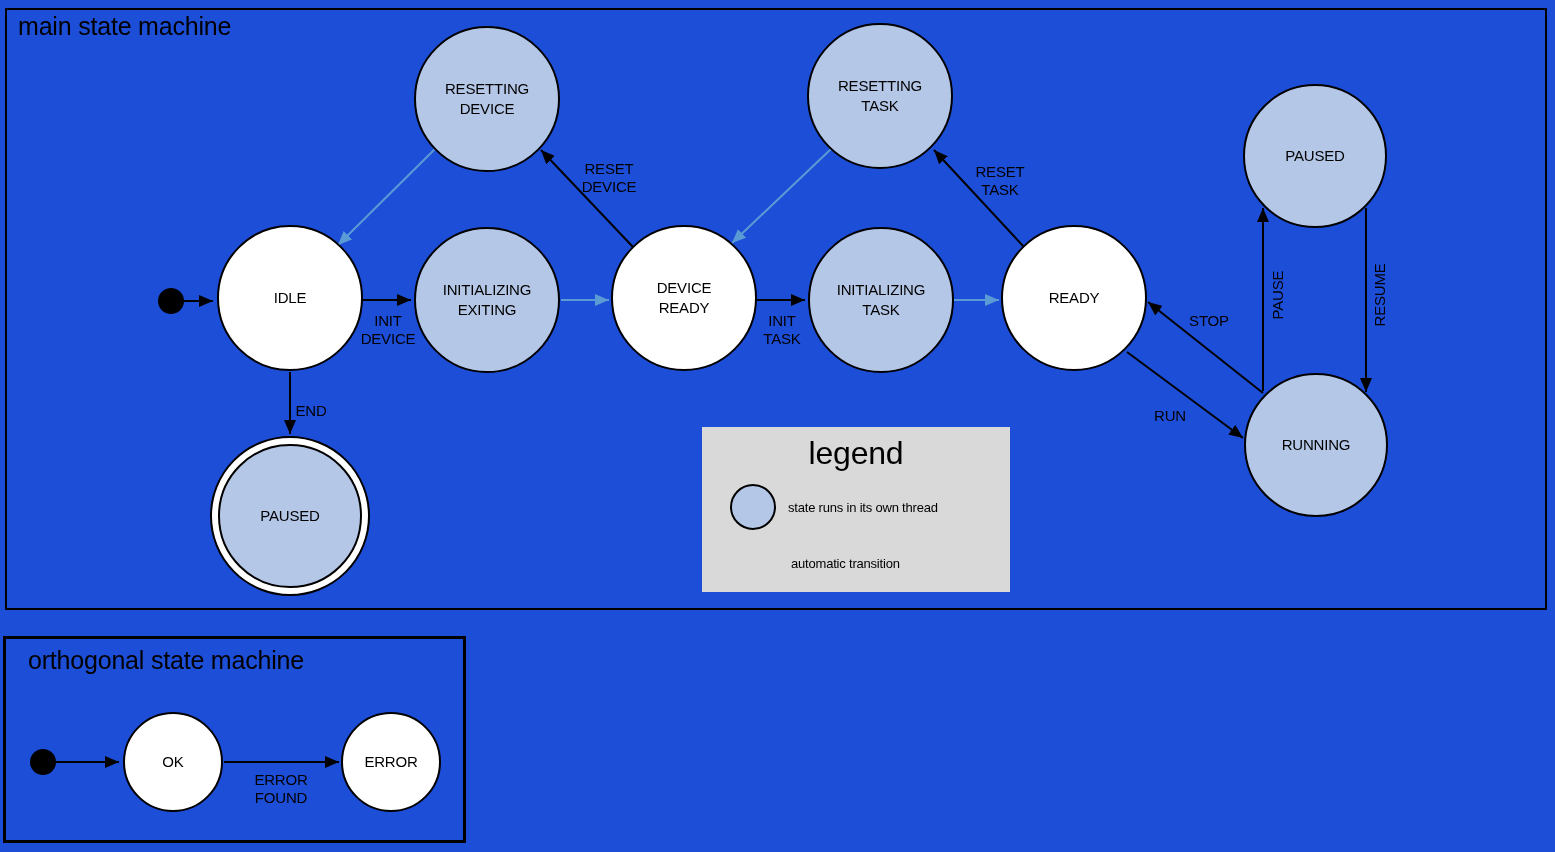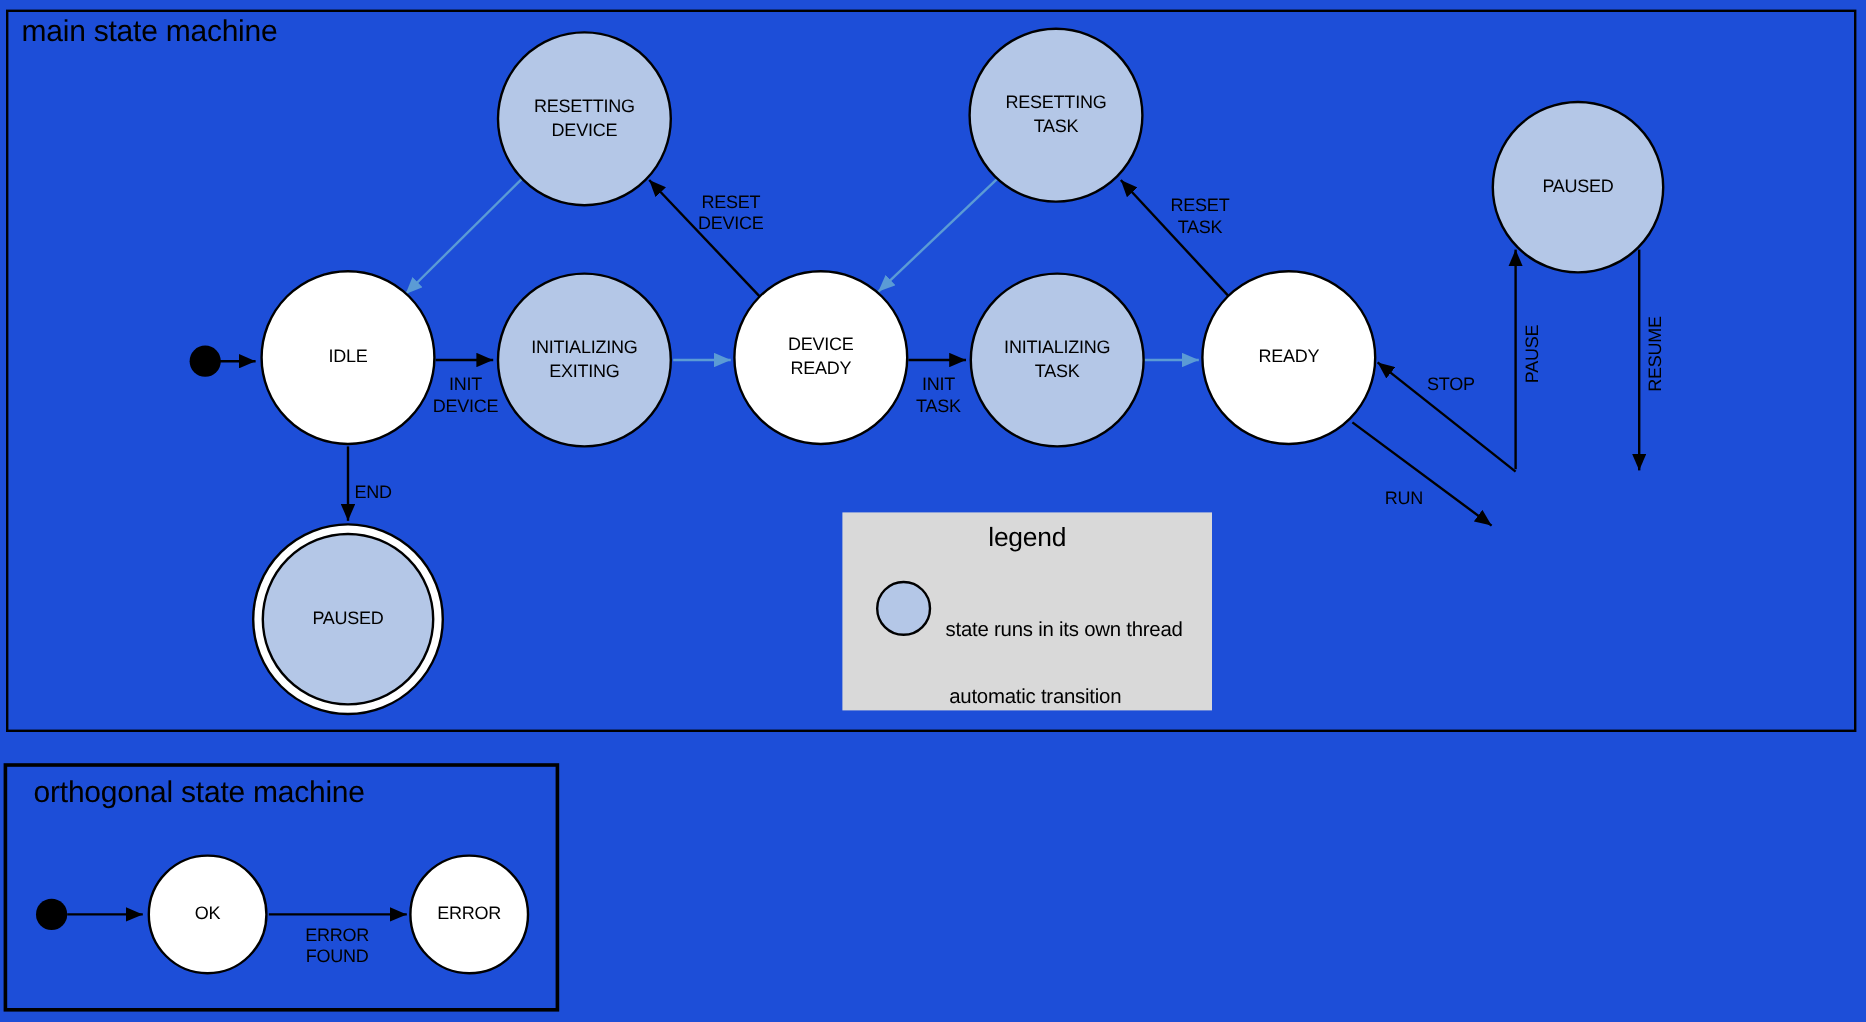--- a/index.html
+++ b/index.html
@@ -19,24 +19,24 @@
          font-size:15px;line-height:1.35;box-sizing:border-box;z-index:2;}
   .state.threaded{background:var(--thread-fill);}
   .state .lbl{max-width:104px;display:inline-block;}
   .final-outer{position:absolute;border:2px solid var(--line);border-radius:50%;background:#fff;box-sizing:border-box;z-index:2;}
   .init-dot{position:absolute;width:26px;height:26px;border-radius:50%;background:var(--line);z-index:2;}
   .tlabel{position:absolute;font-size:15px;line-height:1.2;text-align:center;
           transform:translate(-50%,-50%);z-index:2;white-space:nowrap;}
   .tlabel.wrap{white-space:normal;}
   .tlabel.vert{transform:translate(-50%,-50%) rotate(-90deg);}
   .legend{position:absolute;left:702px;top:427px;width:308px;height:165px;background:var(--legend-bg);z-index:2;}
-  .legend-title{position:absolute;left:0;top:8px;width:100%;text-align:center;font-size:22px;}
+  .legend-title{position:absolute;left:0;top:8px;width:100%;text-align:center;font-size:32px;}
   .legend-circle{position:absolute;left:28px;top:57px;width:46px;height:46px;border-radius:50%;
                  border:2px solid var(--line);background:var(--thread-fill);box-sizing:border-box;}
-  .legend-item-text{position:absolute;font-size:17px;white-space:nowrap;margin-top:15px;}
+  .legend-item-text{position:absolute;font-size:13px;white-space:nowrap;}
 </style>
 </head>
 <body>
 
 <div class="canvas">
 
   <div class="panel" style="left:5px;top:8px;width:1542px;height:602px;"></div>
   <div class="panel" style="left:3px;top:636px;width:463px;height:207px;border-width:3px;"></div>
 
   <div class="panel-title" style="left:18px;top:12px;">main state machine</div>
@@ -93,20 +93,23 @@
   </div>
   <div class="state threaded" style="left:808px;top:227px;width:146px;height:146px;">
     <span class="lbl">INITIALIZING TASK</span>
   </div>
   <div class="state" style="left:1001px;top:225px;width:146px;height:146px;">
     <span class="lbl">READY</span>
   </div>
   <div class="state threaded" style="left:1243px;top:84px;width:144px;height:144px;">
     <span class="lbl">PAUSED</span>
   </div>
+  <div class="state threaded" style="left:1244px;top:373px;width:144px;height:144px;">
+    <span class="lbl">RUNNING</span>
+  </div>
 
   <div class="final-outer" style="left:210px;top:436px;width:160px;height:160px;">
     <div class="state threaded" style="left:6px;top:6px;width:144px;height:144px;">
       <span class="lbl">PAUSED</span>
     </div>
   </div>
 
   <div class="tlabel wrap" style="left:388px;top:330px;width:64px;">INIT DEVICE</div>
   <div class="tlabel wrap" style="left:609px;top:178px;width:64px;">RESET DEVICE</div>
   <div class="tlabel wrap" style="left:782px;top:330px;width:50px;">INIT TASK</div>

